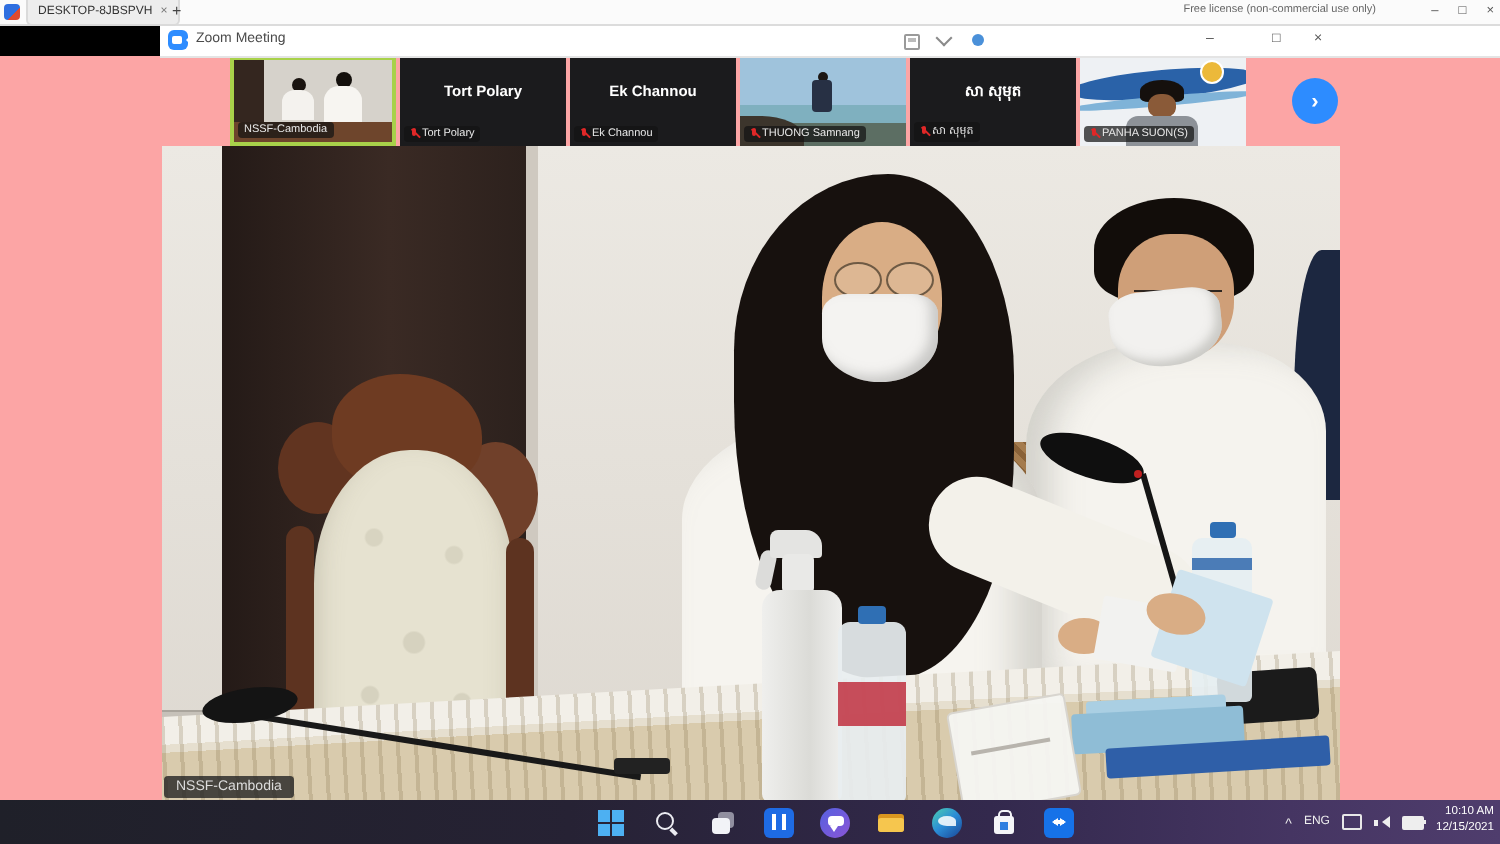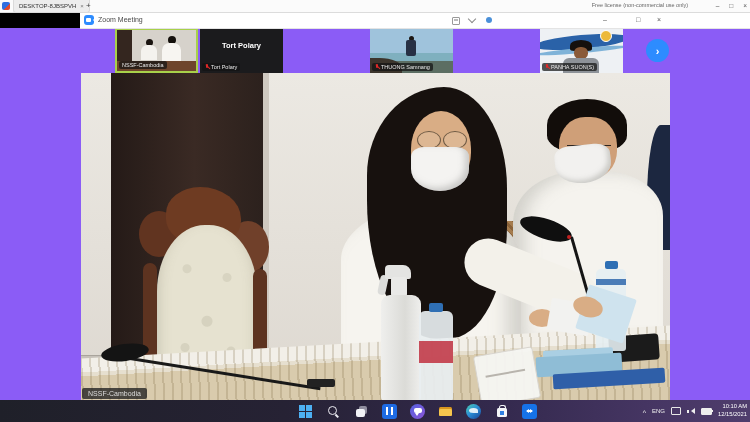--- a/index.html
+++ b/index.html
@@ -26,21 +26,21 @@
   .zm-icon::after{content:"";position:absolute;left:7px;top:3.2px;width:0;height:0;border:2px solid transparent;border-right:2.5px solid #fff;}
   .zm-title{left:18px;top:4px;font-size:7px;color:#4a4a4a;}
   .vi-grid{left:372px;top:5px;width:6px;height:6px;border:1px solid #9a9a9a;border-radius:1px;}
   .vi-grid::before{content:"";position:absolute;left:1px;top:1px;width:4px;height:1.5px;background:#bbb;}
   .vi-chev{left:389px;top:4px;width:5px;height:5px;border-right:1.2px solid #8a8a8a;border-bottom:1.2px solid #8a8a8a;transform:rotate(45deg);}
   .vi-dot{left:406px;top:5px;width:6px;height:6px;border-radius:50%;background:#4a90d9;}
   .zm-controls span{position:absolute;top:4px;font-size:7px;color:#555;}
   .zm-min{left:523px;} .zm-max{left:556px;} .zm-close{left:577px;}
 
   
-  .zm-content{left:0;top:28px;width:750px;height:372px;background:#8b5cf6;overflow:hidden;}
+  .zm-content{left:0;top:28px;width:750px;height:372px;background:#fca5a5;overflow:hidden;}
 
   
   .thumb{position:absolute;top:0;width:83px;height:45px;background:#1b1b1d;overflow:hidden;box-sizing:border-box;}
   .thumb.active{border:2px solid #a8d14a;}
   .t-center{position:absolute;left:0;right:0;top:13px;text-align:center;font-size:7.5px;font-weight:700;color:#fff;}
   .t-label{position:absolute;left:2px;bottom:2px;display:flex;align-items:center;gap:2px;background:rgba(20,20,20,.72);border-radius:2px;padding:1px 3px;}
   .t-label-text{font-size:5.5px;color:#e8e8e8;white-space:nowrap;}
   .mic-muted{position:relative;width:4px;height:6px;}
   .mic-muted::before{content:"";position:absolute;left:1px;top:0;width:2.4px;height:4px;background:#e02828;border-radius:1.2px;}
   .mic-muted::after{content:"";position:absolute;left:-0.5px;top:2.2px;width:5.5px;height:1px;background:#e02828;transform:rotate(45deg);}
@@ -225,33 +225,47 @@
   </div>
 
   <div class="thumb" style="left:200px">
     <div class="t-center">Tort Polary</div>
     <div class="t-label">
       <span class="mic-muted"></span>
       <span class="t-label-text">Tort Polary</span>
     </div>
   </div>
 
+  <div class="thumb" style="left:285px">
+    <div class="t-center">Ek Channou</div>
+    <div class="t-label">
+      <span class="mic-muted"></span>
+      <span class="t-label-text">Ek Channou</span>
+    </div>
+  </div>
 
   <div class="thumb" style="left:370px">
     <div class="s-photo">
       <span class="sp-rock"></span>
         <span class="sp-head"></span>
         <span class="sp-body"></span>
     </div>
     <div class="t-label">
       <span class="mic-muted"></span>
       <span class="t-label-text">THUONG Samnang</span>
     </div>
   </div>
 
+  <div class="thumb" style="left:455px">
+    <div class="t-center">សា សុមុត</div>
+    <div class="t-label">
+      <span class="mic-muted"></span>
+      <span class="t-label-text">សា សុមុត</span>
+    </div>
+  </div>
 
   <div class="thumb" style="left:540px">
     <div class="s-banner">
       <span class="sb-sw1"></span>
         <span class="sb-sw2"></span>
         <span class="sb-sun"></span>
         <span class="sb-hair"></span>
         <span class="sb-face"></span>
         <span class="sb-body"></span>
     </div>

